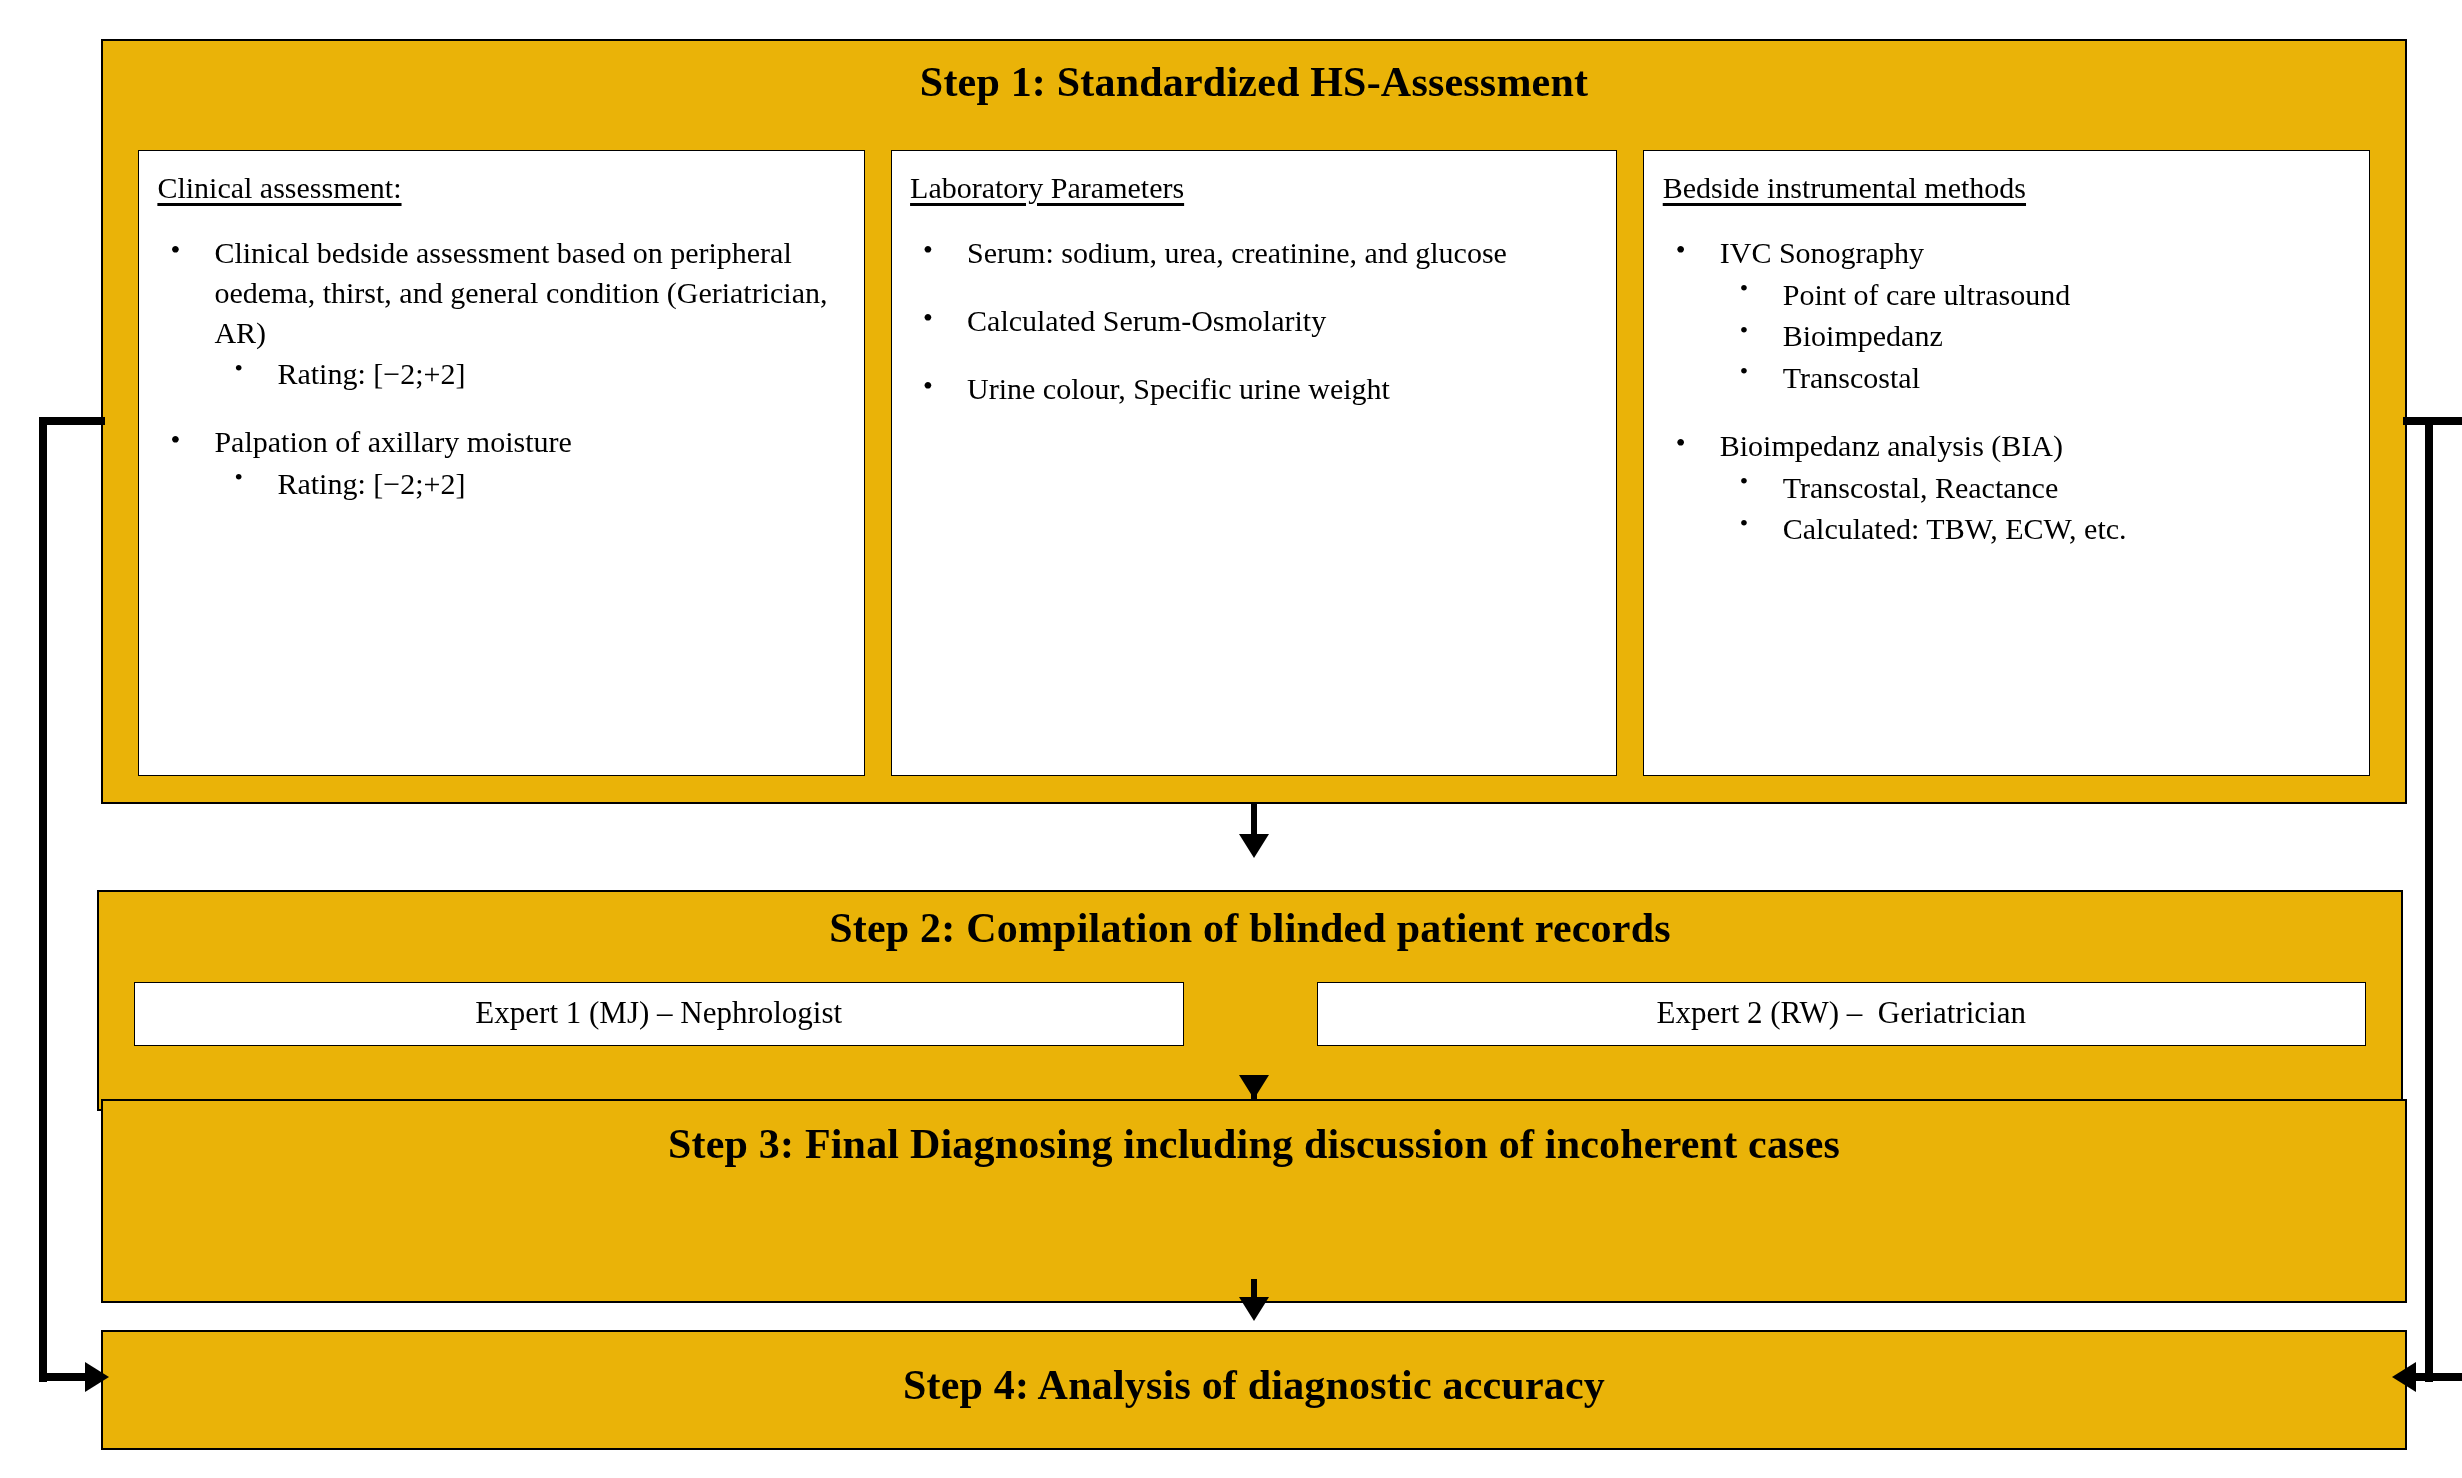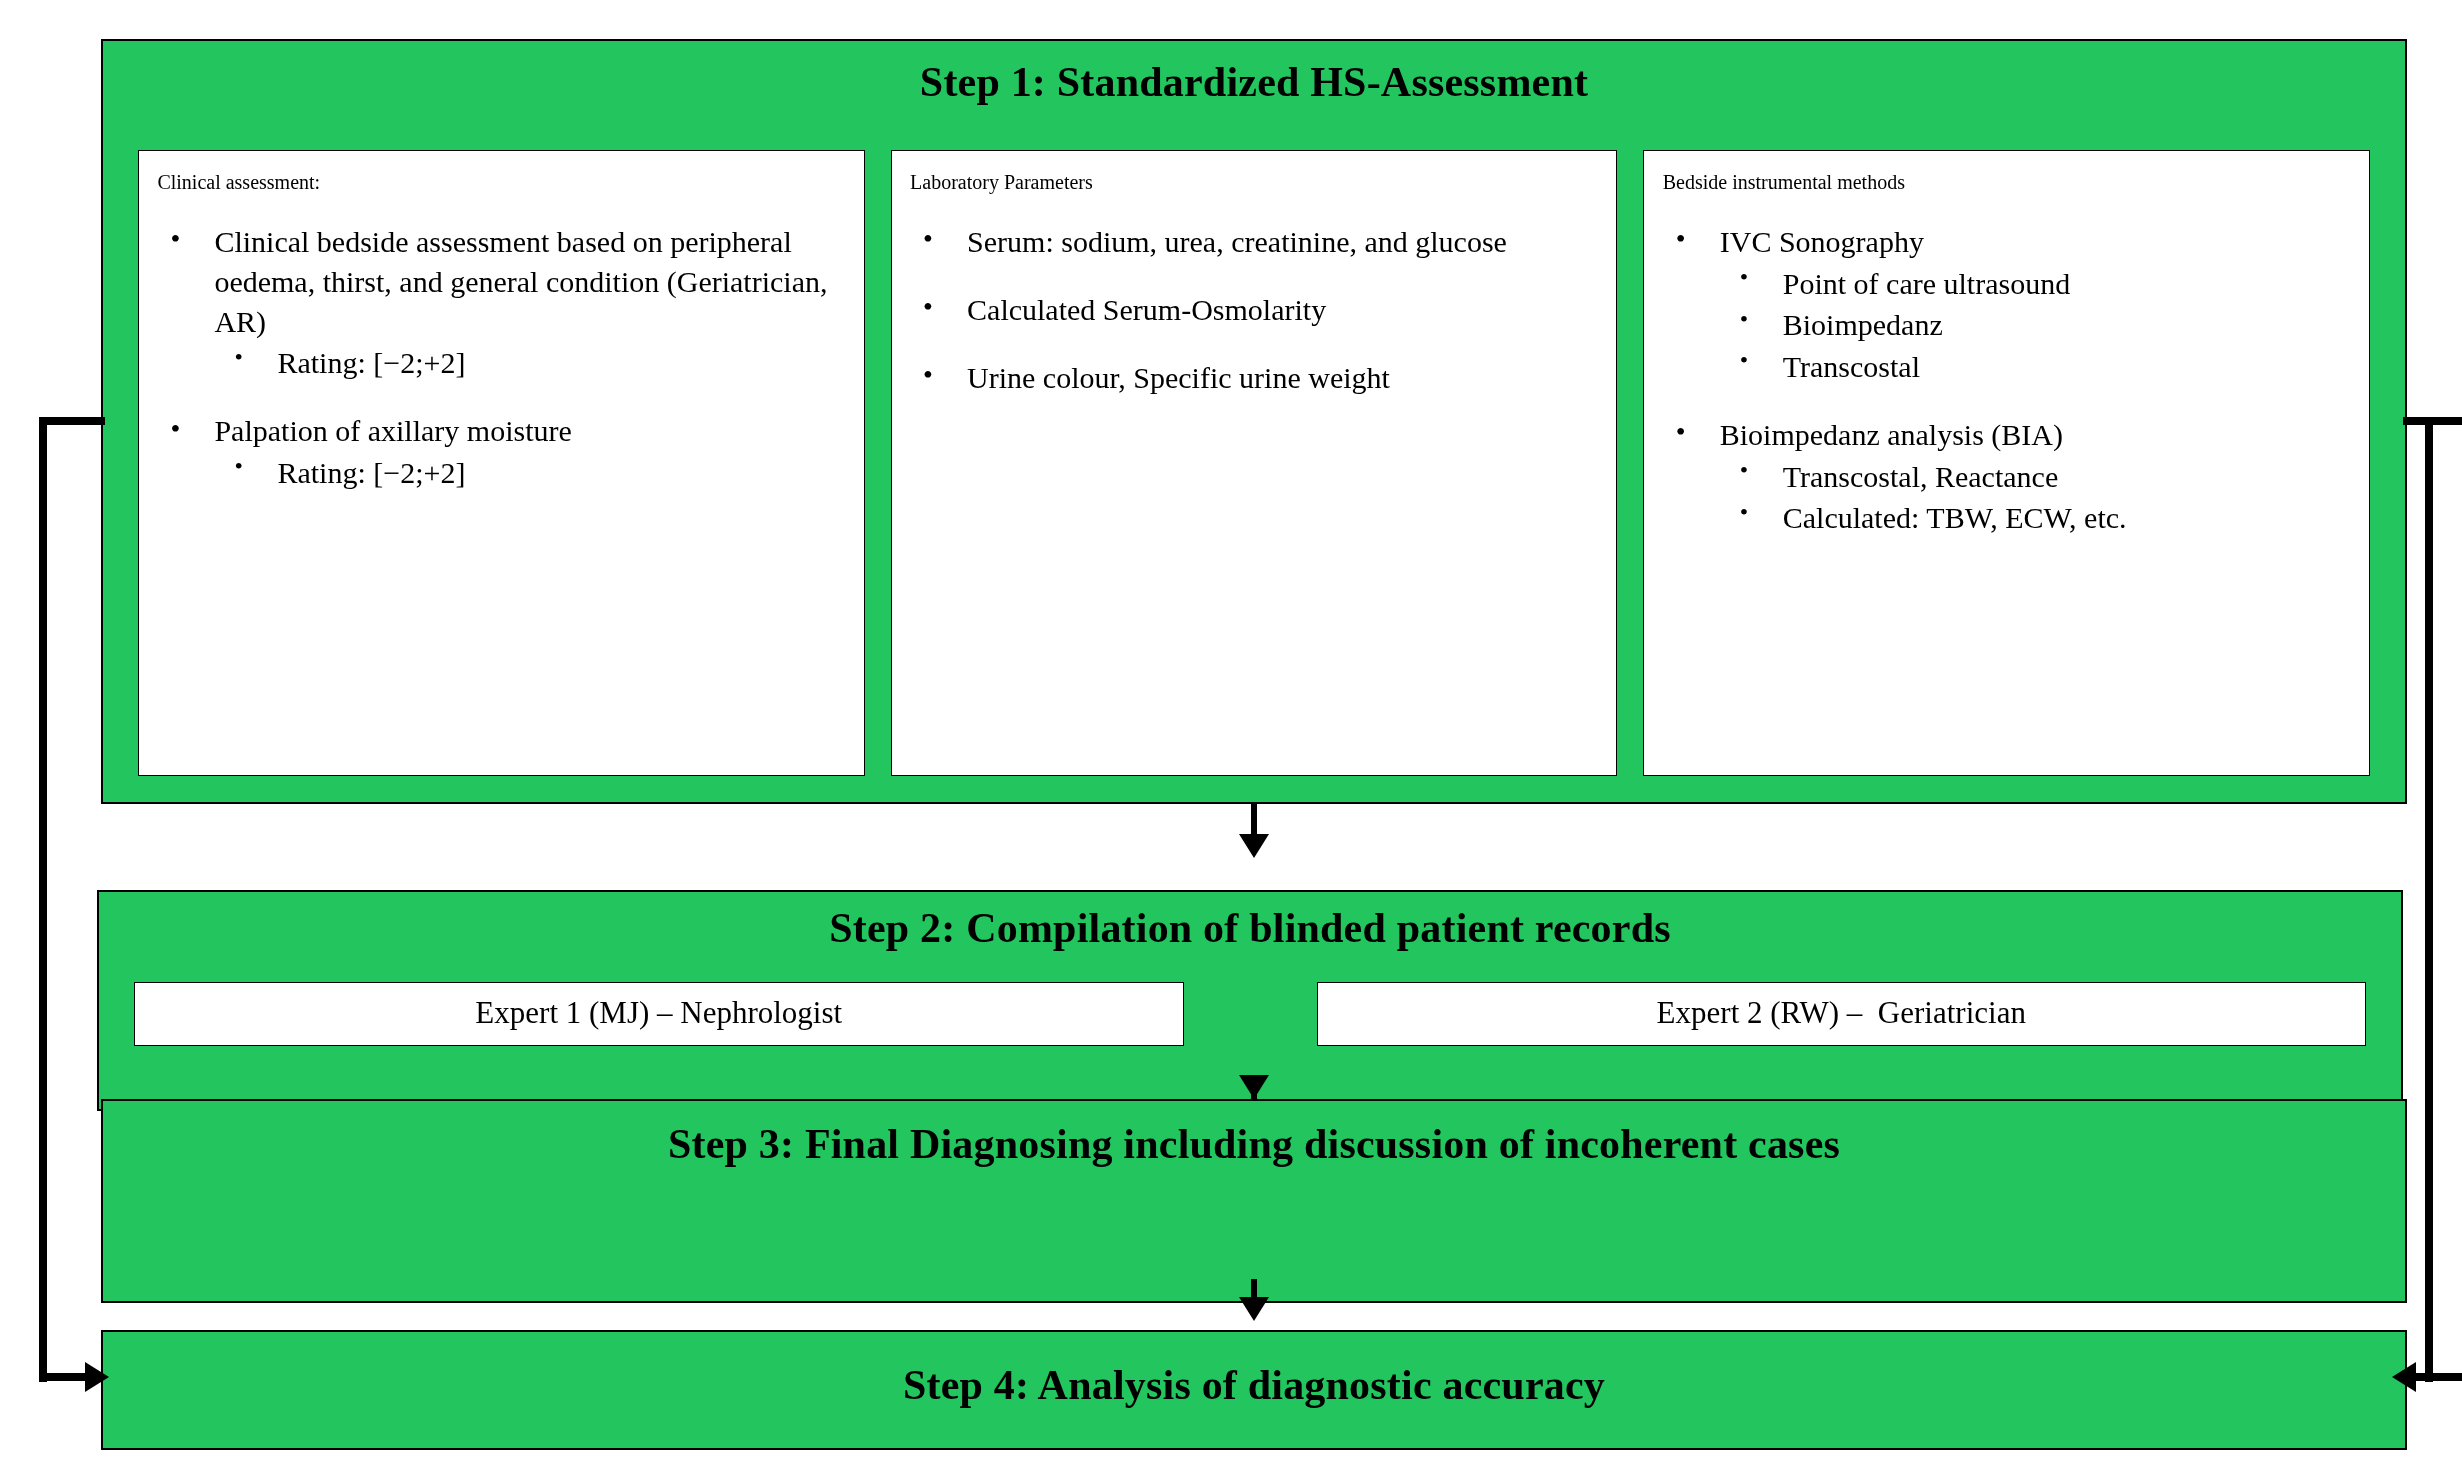--- a/index.html
+++ b/index.html
@@ -16,21 +16,21 @@
     width: 2462px;
     height: 1478px;
     background: #ffffff;
     overflow: hidden;
   }
 
   
   .step-box {
     position: absolute;
     border: 2.8px solid #000000;
-    background: #22c55e;
+    background: #eab308;
     box-sizing: border-box;
   }
   .step-title {
     text-align: center;
     font-weight: bold;
     font-size: 42px;
     line-height: 1.12;
     letter-spacing: 0.2px;
   }
 
@@ -54,21 +54,22 @@
     gap: 26px;
   }
   .sub-box {
     flex: 1 1 0;
     border: 1.8px solid #000000;
     box-sizing: border-box;
     padding: 20px 18.4px 16.6px 18.4px;
     background: #ffffff;
   }
   .sub-head {
-    font-size: 20px;
+    font-size: 30px;
+    text-decoration: underline;
     text-underline-offset: 4.6px;
     margin-bottom: 28px;
     white-space: nowrap;
   }
   ul.lvl1 {
     list-style: none;
     margin: 0;
     padding: 0;
   }
   ul.lvl1 > li {

